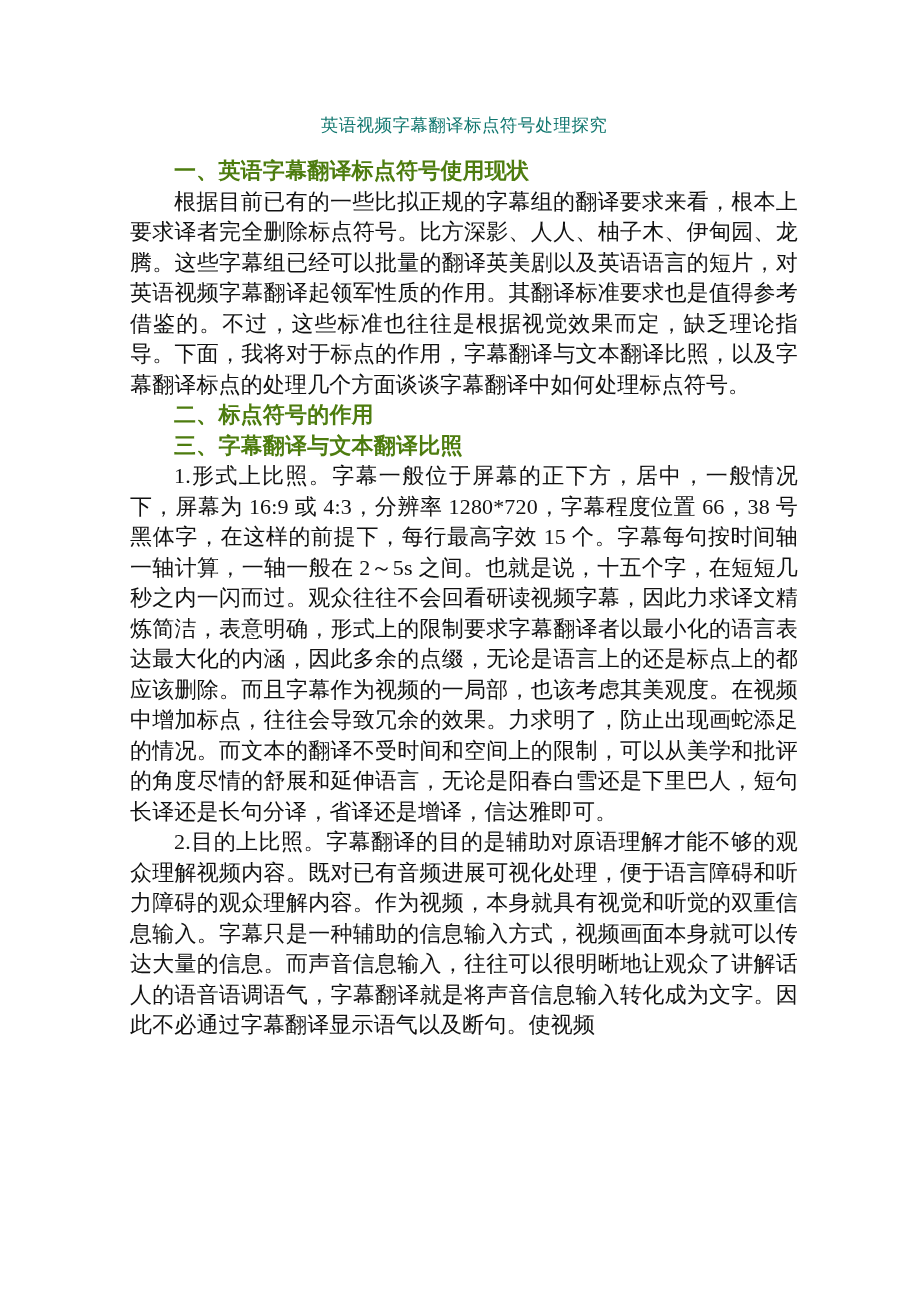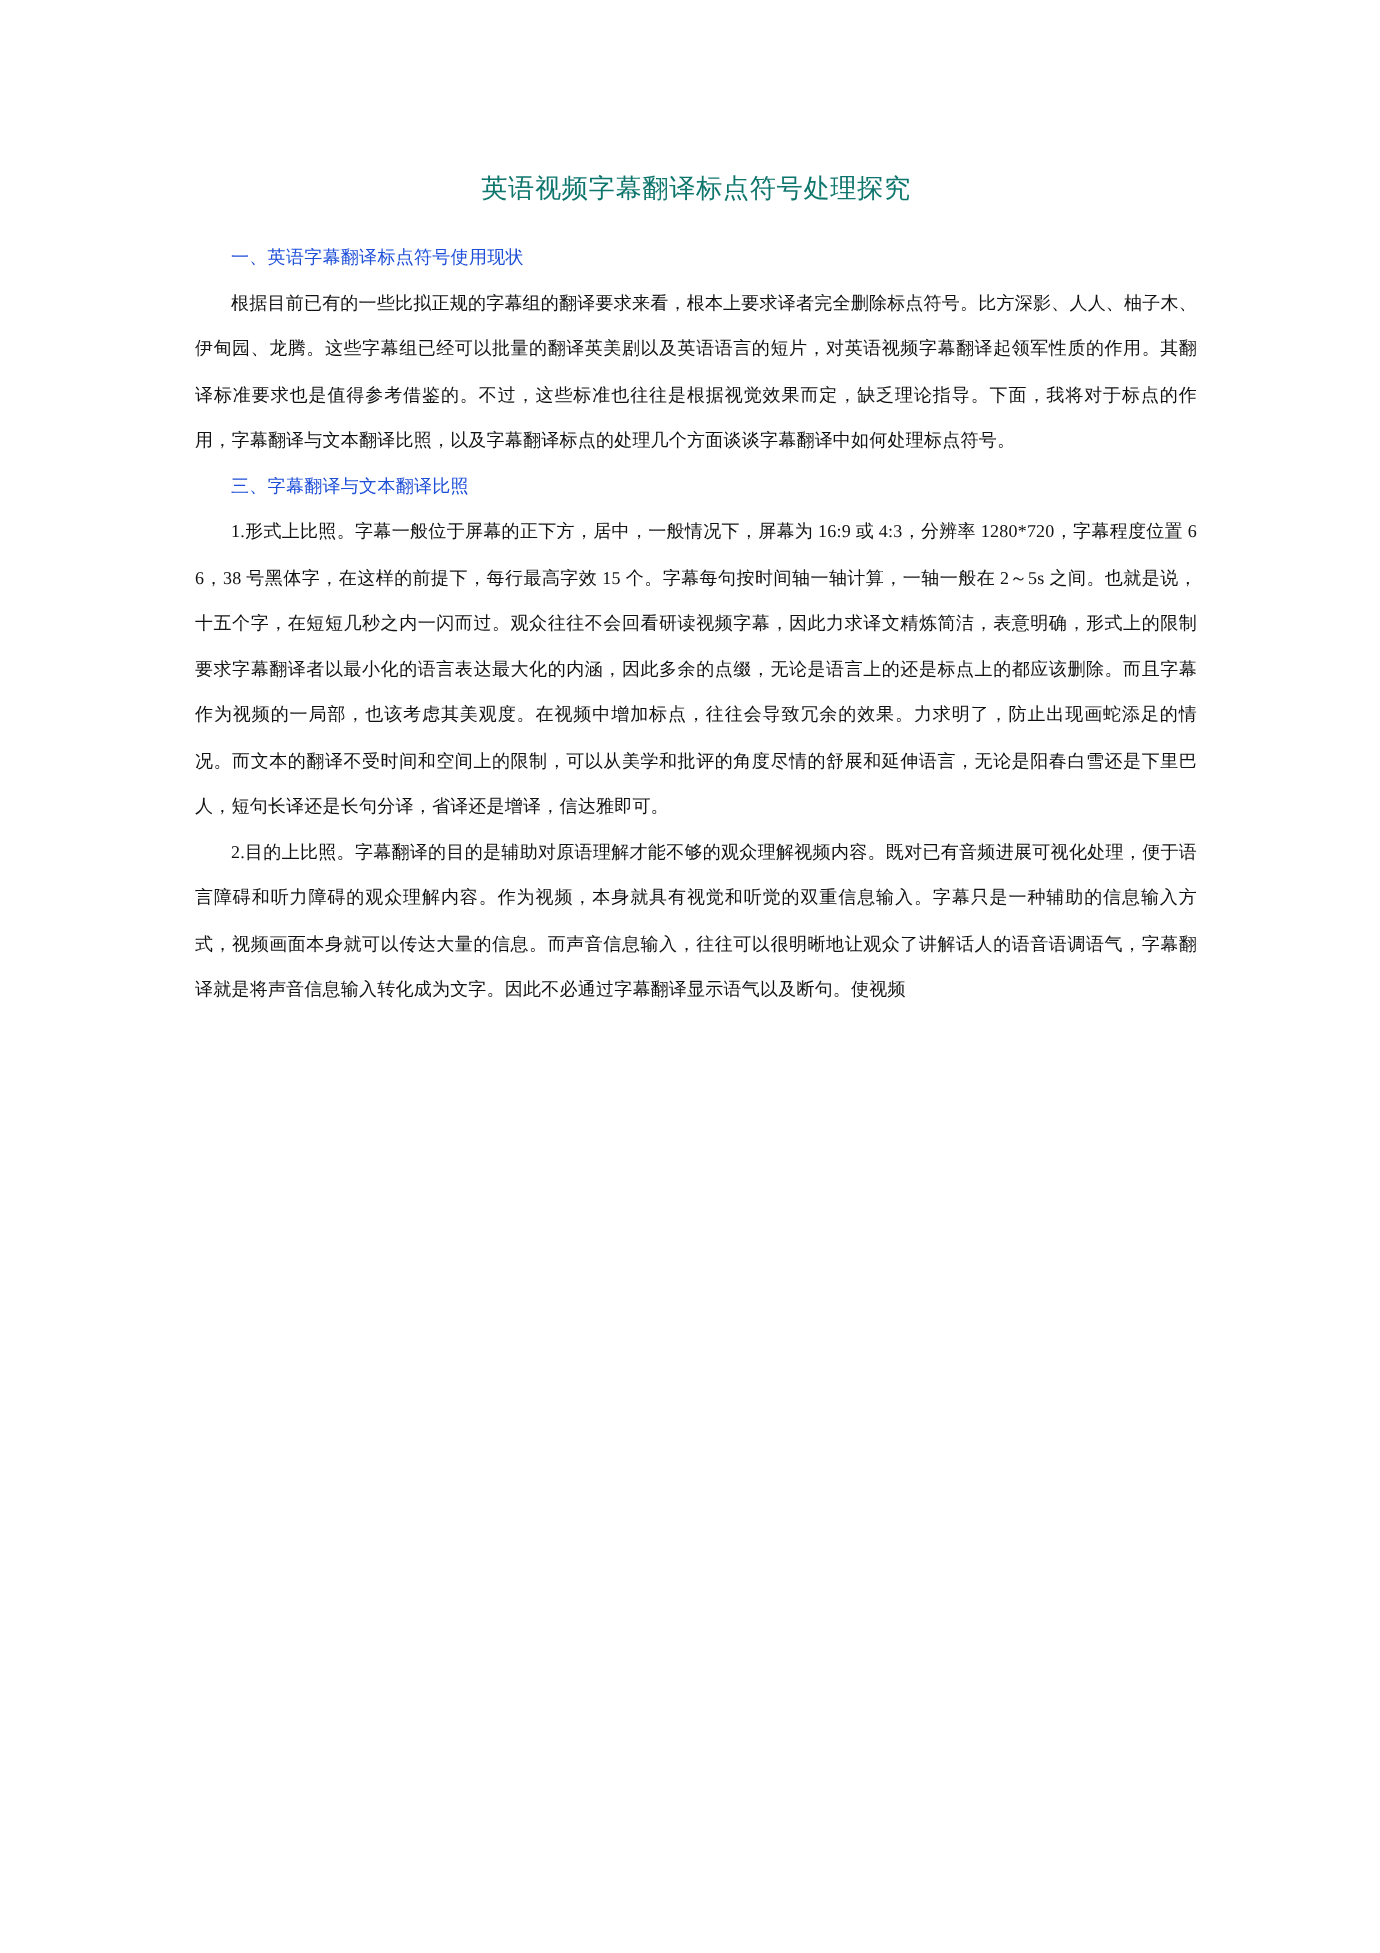--- a/index.html
+++ b/index.html
@@ -27,32 +27,32 @@
   .doc-title {
     font-size: 17.5px;
     line-height: 34px;
     text-align: center;
     margin: 0 0 14px 0;
     letter-spacing: 0.4px;
     font-weight: 400;
     color: #0f766e;
   }
   .section-heading {
-    font-size: 12px;
+    font-size: 22px;
     line-height: 30.5px;
     margin: 0;
     text-indent: 2em;
     text-align: justify;
     text-justify: inter-ideograph;
     letter-spacing: 0.2px;
-    color: #1d4ed8;
-    font-weight: 400;
+    color: #4d7c0f;
+    font-weight: 700;
   }
   .para {
-    font-size: 12px;
+    font-size: 22px;
     line-height: 30.5px;
     margin: 0;
     text-indent: 2em;
     text-align: justify;
     text-justify: inter-ideograph;
     letter-spacing: 0.15px;
     color: #111111;
     word-break: break-all;
   }
   .body-block {
@@ -62,18 +62,19 @@
 </head>
 <body>
 
 <div class="page">
 
   <h1 class="doc-title">英语视频字幕翻译标点符号处理探究</h1>
 
   <div class="body-block" id="body-block">
       <p class="section-heading">一、英语字幕翻译标点符号使用现状</p>
       <p class="para">根据目前已有的一些比拟正规的字幕组的翻译要求来看，根本上要求译者完全删除标点符号。比方深影、人人、柚子木、伊甸园、龙腾。这些字幕组已经可以批量的翻译英美剧以及英语语言的短片，对英语视频字幕翻译起领军性质的作用。其翻译标准要求也是值得参考借鉴的。不过，这些标准也往往是根据视觉效果而定，缺乏理论指导。下面，我将对于标点的作用，字幕翻译与文本翻译比照，以及字幕翻译标点的处理几个方面谈谈字幕翻译中如何处理标点符号。</p>
+      <p class="section-heading">二、标点符号的作用</p>
       <p class="section-heading">三、字幕翻译与文本翻译比照</p>
       <p class="para">1.形式上比照。字幕一般位于屏幕的正下方，居中，一般情况下，屏幕为 16:9 或 4:3，分辨率 1280*720，字幕程度位置 66，38 号黑体字，在这样的前提下，每行最高字效 15 个。字幕每句按时间轴一轴计算，一轴一般在 2～5s 之间。也就是说，十五个字，在短短几秒之内一闪而过。观众往往不会回看研读视频字幕，因此力求译文精炼简洁，表意明确，形式上的限制要求字幕翻译者以最小化的语言表达最大化的内涵，因此多余的点缀，无论是语言上的还是标点上的都应该删除。而且字幕作为视频的一局部，也该考虑其美观度。在视频中增加标点，往往会导致冗余的效果。力求明了，防止出现画蛇添足的情况。而文本的翻译不受时间和空间上的限制，可以从美学和批评的角度尽情的舒展和延伸语言，无论是阳春白雪还是下里巴人，短句长译还是长句分译，省译还是增译，信达雅即可。</p>
       <p class="para">2.目的上比照。字幕翻译的目的是辅助对原语理解才能不够的观众理解视频内容。既对已有音频进展可视化处理，便于语言障碍和听力障碍的观众理解内容。作为视频，本身就具有视觉和听觉的双重信息输入。字幕只是一种辅助的信息输入方式，视频画面本身就可以传达大量的信息。而声音信息输入，往往可以很明晰地让观众了讲解话人的语音语调语气，字幕翻译就是将声音信息输入转化成为文字。因此不必通过字幕翻译显示语气以及断句。使视频</p>
     </div>
 
 </div>
 
 </body></html>

